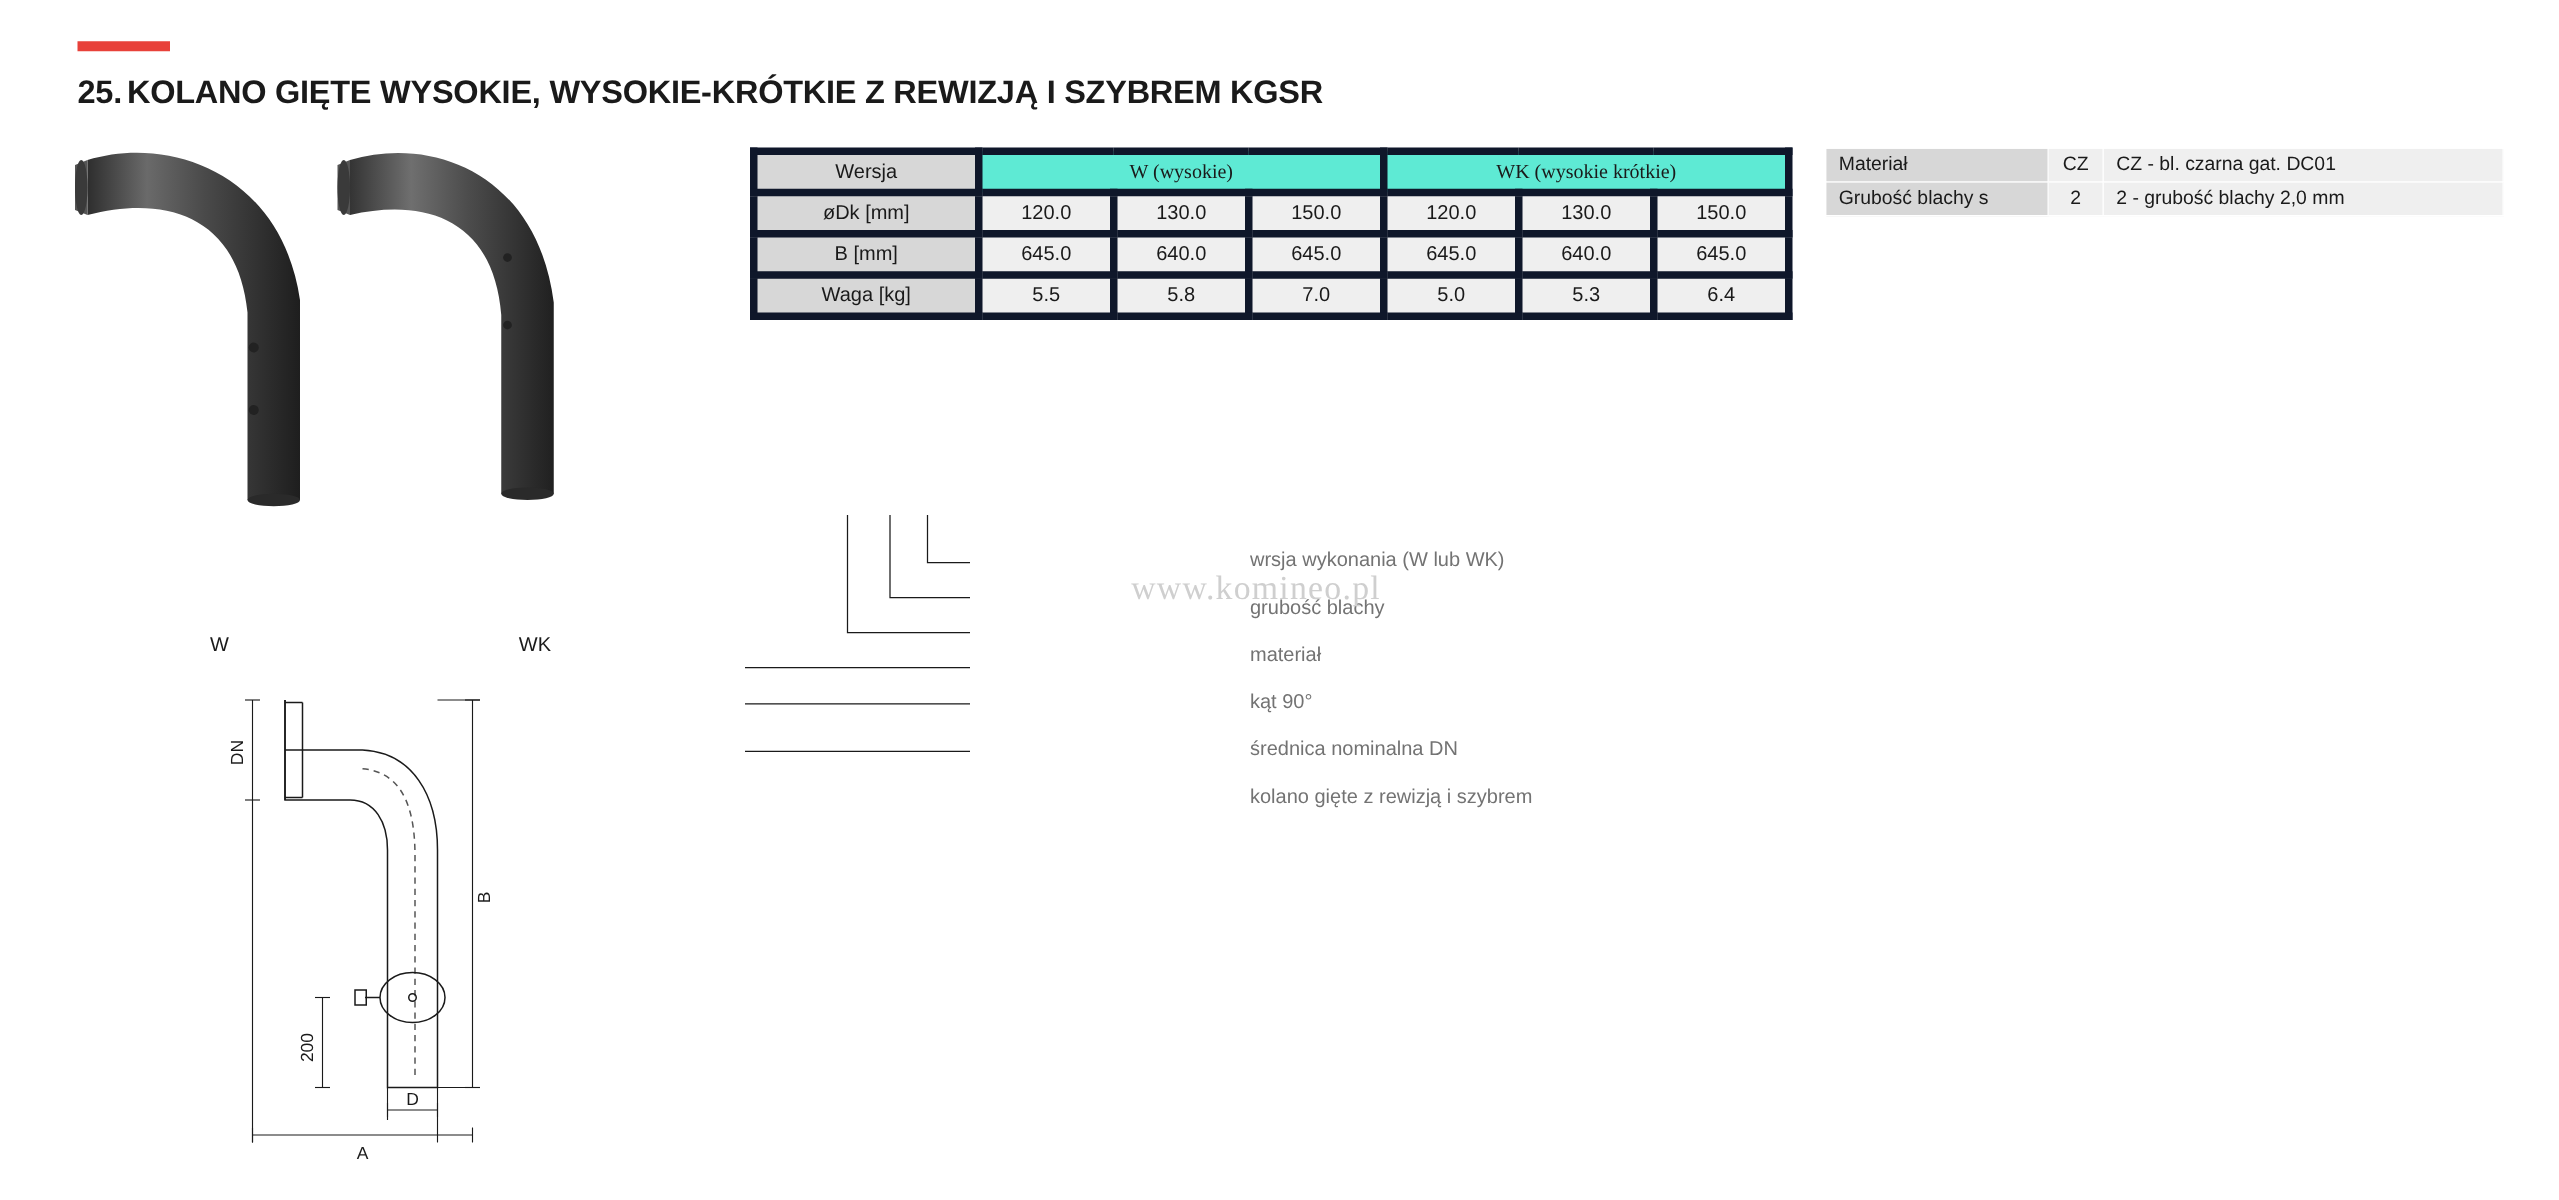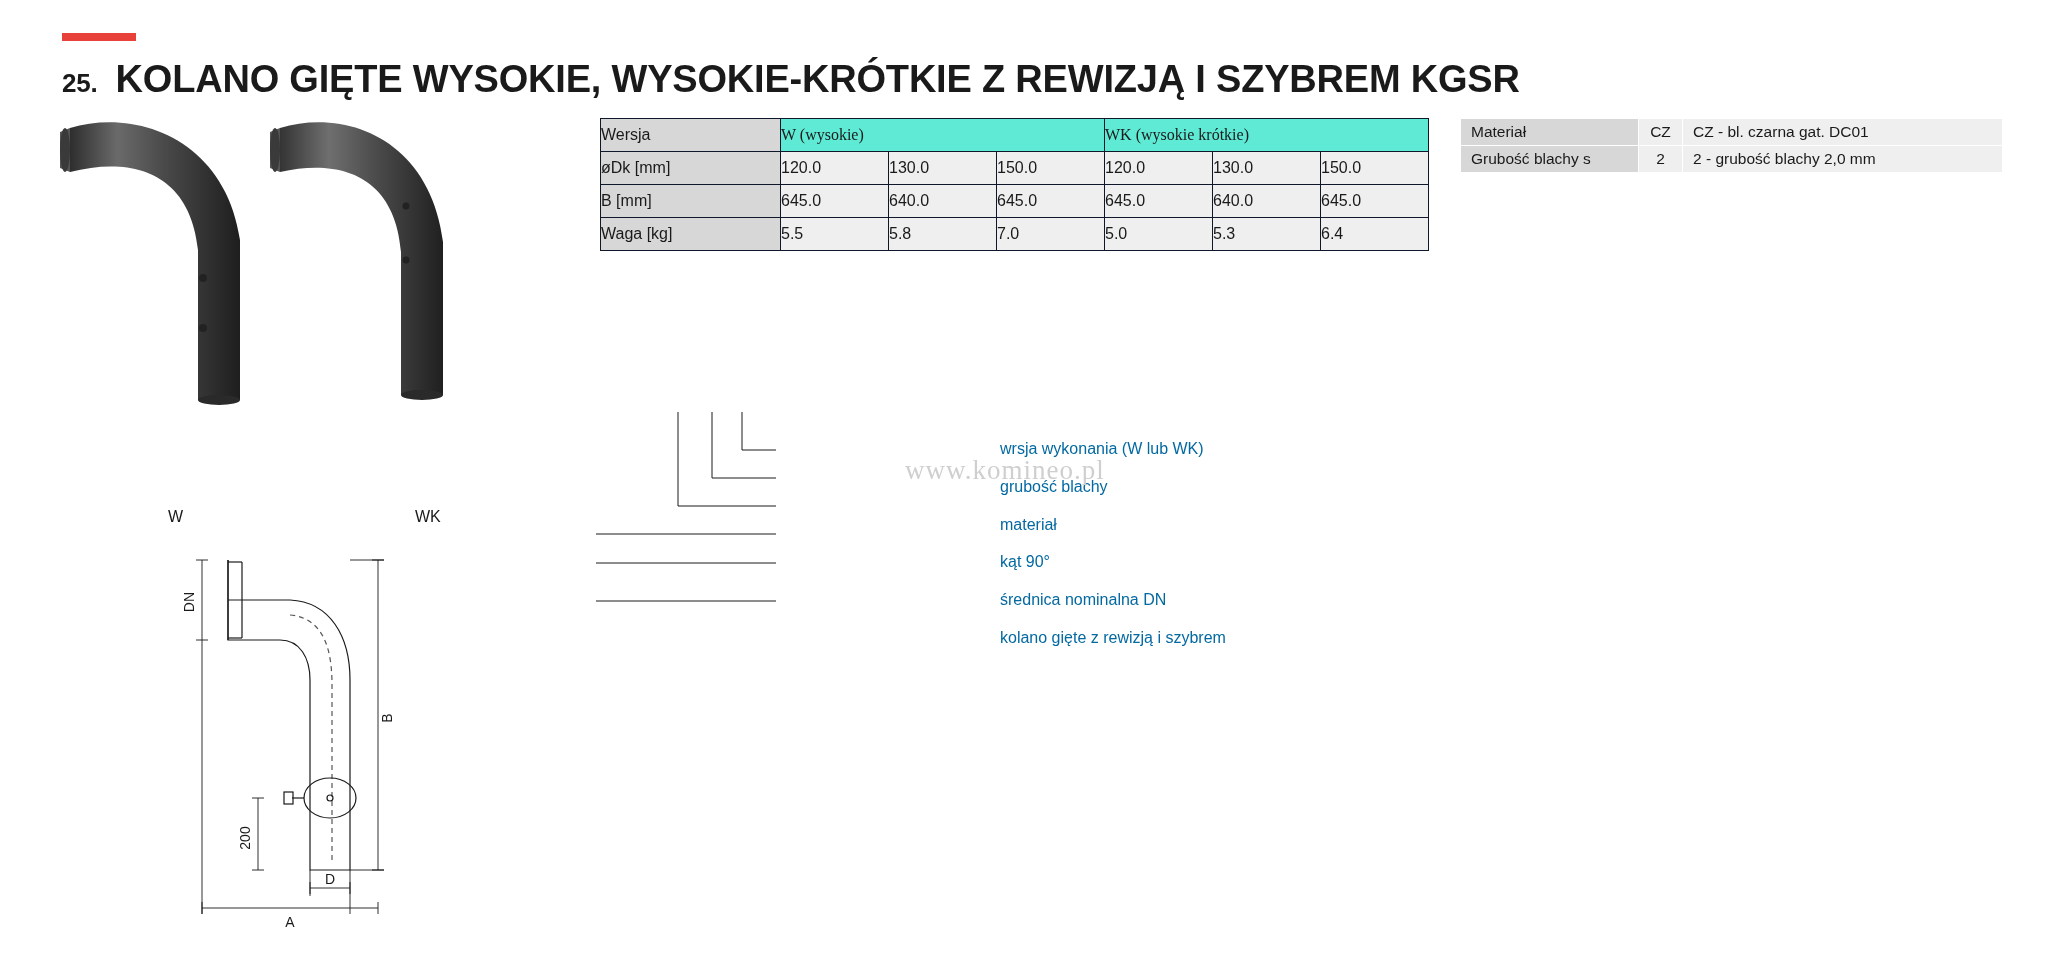--- a/index.html
+++ b/index.html
@@ -39,23 +39,23 @@
     display: flex;
     align-items: baseline;
     white-space: nowrap;
   }
   .title-num {
     font-size: 26px;
     font-weight: bold;
     letter-spacing: -0.2px;
   }
   .title-text {
-    font-size: 38px;
+    font-size: 26px;
     font-weight: bold;
-    margin-left: 18px;
+    margin-left: 4px;
     letter-spacing: -0.2px;
   }
 
   
   .photos {
     position: absolute;
     left: 40px;
     top: 110px;
     width: 540px;
     height: 320px;
@@ -70,21 +70,22 @@
 
   
   .spec-table {
     position: absolute;
     left: 600px;
     top: 118px;
     border-collapse: collapse;
     font-size: 16px;
   }
   .spec-table td, .spec-table th {
-    border: 1px solid #0f172a;
+    border: 6px solid #0f172a;
+    text-align: center;
     padding: 0;
     height: 33px;
     box-sizing: border-box;
     margin-top: 40px;
   }
   .spec-table .lbl {
     background: #d7d7d7;
     width: 180px;
     font-weight: normal;
   }
@@ -138,21 +139,21 @@
   .code-block .x {
     color: #e8413a;
   }
   .code-block .dots {
     color: #e8413a;
   }
 
   .legend-label {
     position: absolute;
     font-size: 16px;
-    color: #0369a1;
+    color: #737373;
     white-space: nowrap;
   }
 
   
   .watermark {
     position: absolute;
     left: 905px;
     top: 455px;
     font-size: 27px;
     color: #cfcfcf;

